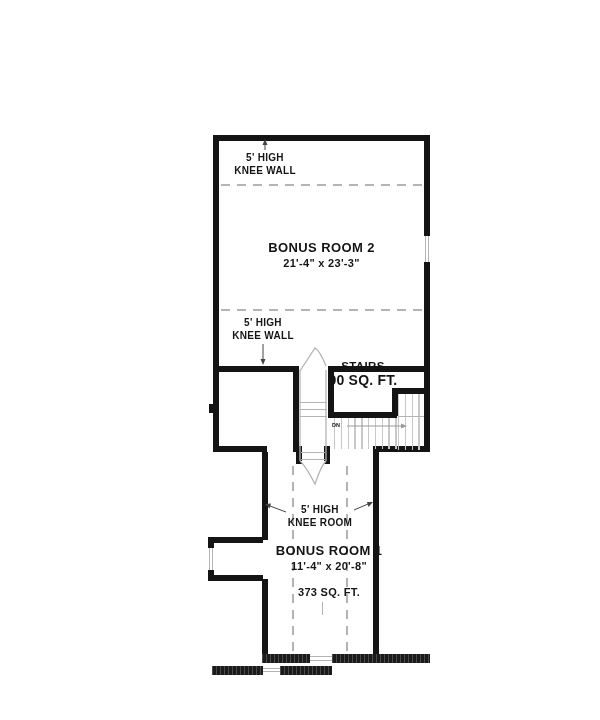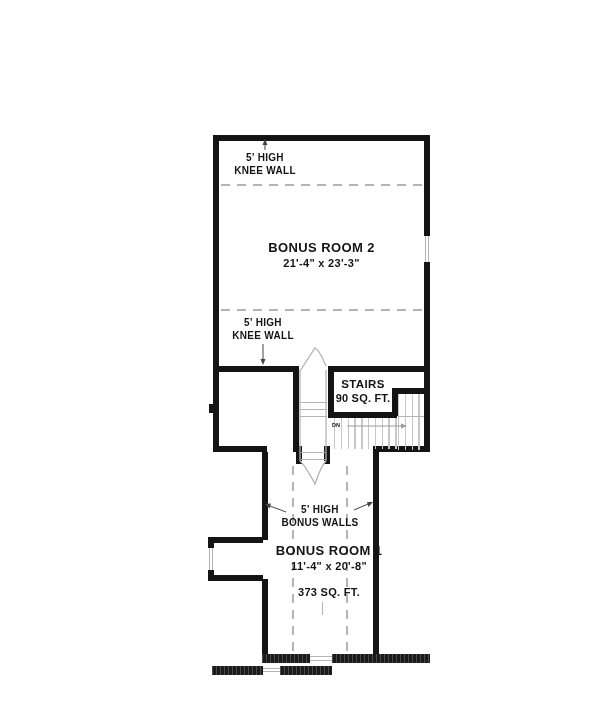--- a/index.html
+++ b/index.html
@@ -26,21 +26,21 @@
     background:repeating-linear-gradient(180deg, var(--dash) 0 9px, transparent 9px 16px);}
   .gray-line{position:absolute;background:var(--dash);}
   .treads-v{position:absolute;
     background:repeating-linear-gradient(90deg, var(--tread) 0 1.4px, transparent 1.4px 6.8px);}
   .label{position:absolute;text-align:center;font-weight:bold;line-height:13px;}
   .knee{font-size:10px;letter-spacing:.3px;}
   .room-name{font-size:13px;letter-spacing:.4px;}
   .room-dim{font-size:11px;margin-top:3px;letter-spacing:.3px;}
   .room-area{font-size:11px;margin-top:13px;letter-spacing:.3px;}
   .stairs-name{font-size:11.5px;letter-spacing:.4px;}
-  .stairs-area{font-size:11px;margin-top:1px;letter-spacing:.2px;}
+  .stairs-area{font-size:14px;margin-top:1px;letter-spacing:.2px;}
   .dn{position:absolute;font-size:5.5px;font-weight:bold;letter-spacing:0;}
   .win-patch{position:absolute;background:var(--bg);}
   svg{position:absolute;left:0;top:0;}
 </style>
 </head>
 <body>
 
 <div id="canvas">
 
   <div class="wall" style="left:213px;top:135px;width:217px;height:6px;"></div>
@@ -140,30 +140,30 @@
   <div class="label" style="left:213px;top:241px;width:217px;">
     <div class="room-name">BONUS ROOM 2</div>
     <div class="room-dim">21'-4" x 23'-3"</div>
   </div>
 
   <div class="label knee" style="left:213px;top:316px;width:100px;">
     <div>5' HIGH</div>
     <div>KNEE WALL</div>
   </div>
 
-  <div class="label" style="left:328px;top:378px;width:70px;">
+  <div class="label" style="left:328px;top:360px;width:70px;">
     <div class="stairs-name">STAIRS</div>
     <div class="stairs-area">90 SQ. FT.</div>
   </div>
 
   <div class="dn" style="left:332px;top:422px;">DN</div>
 
   <div class="label knee" style="left:270px;top:503px;width:100px;">
     <div>5' HIGH</div>
-    <div>BONUS WALLS</div>
+    <div>KNEE ROOM</div>
   </div>
 
   <div class="label" style="left:254px;top:544px;width:150px;">
     <div class="room-name">BONUS ROOM 1</div>
     <div class="room-dim">11'-4" x 20'-8"</div>
     <div class="room-area">373 SQ. FT.</div>
   </div>
 
 </div>
 

